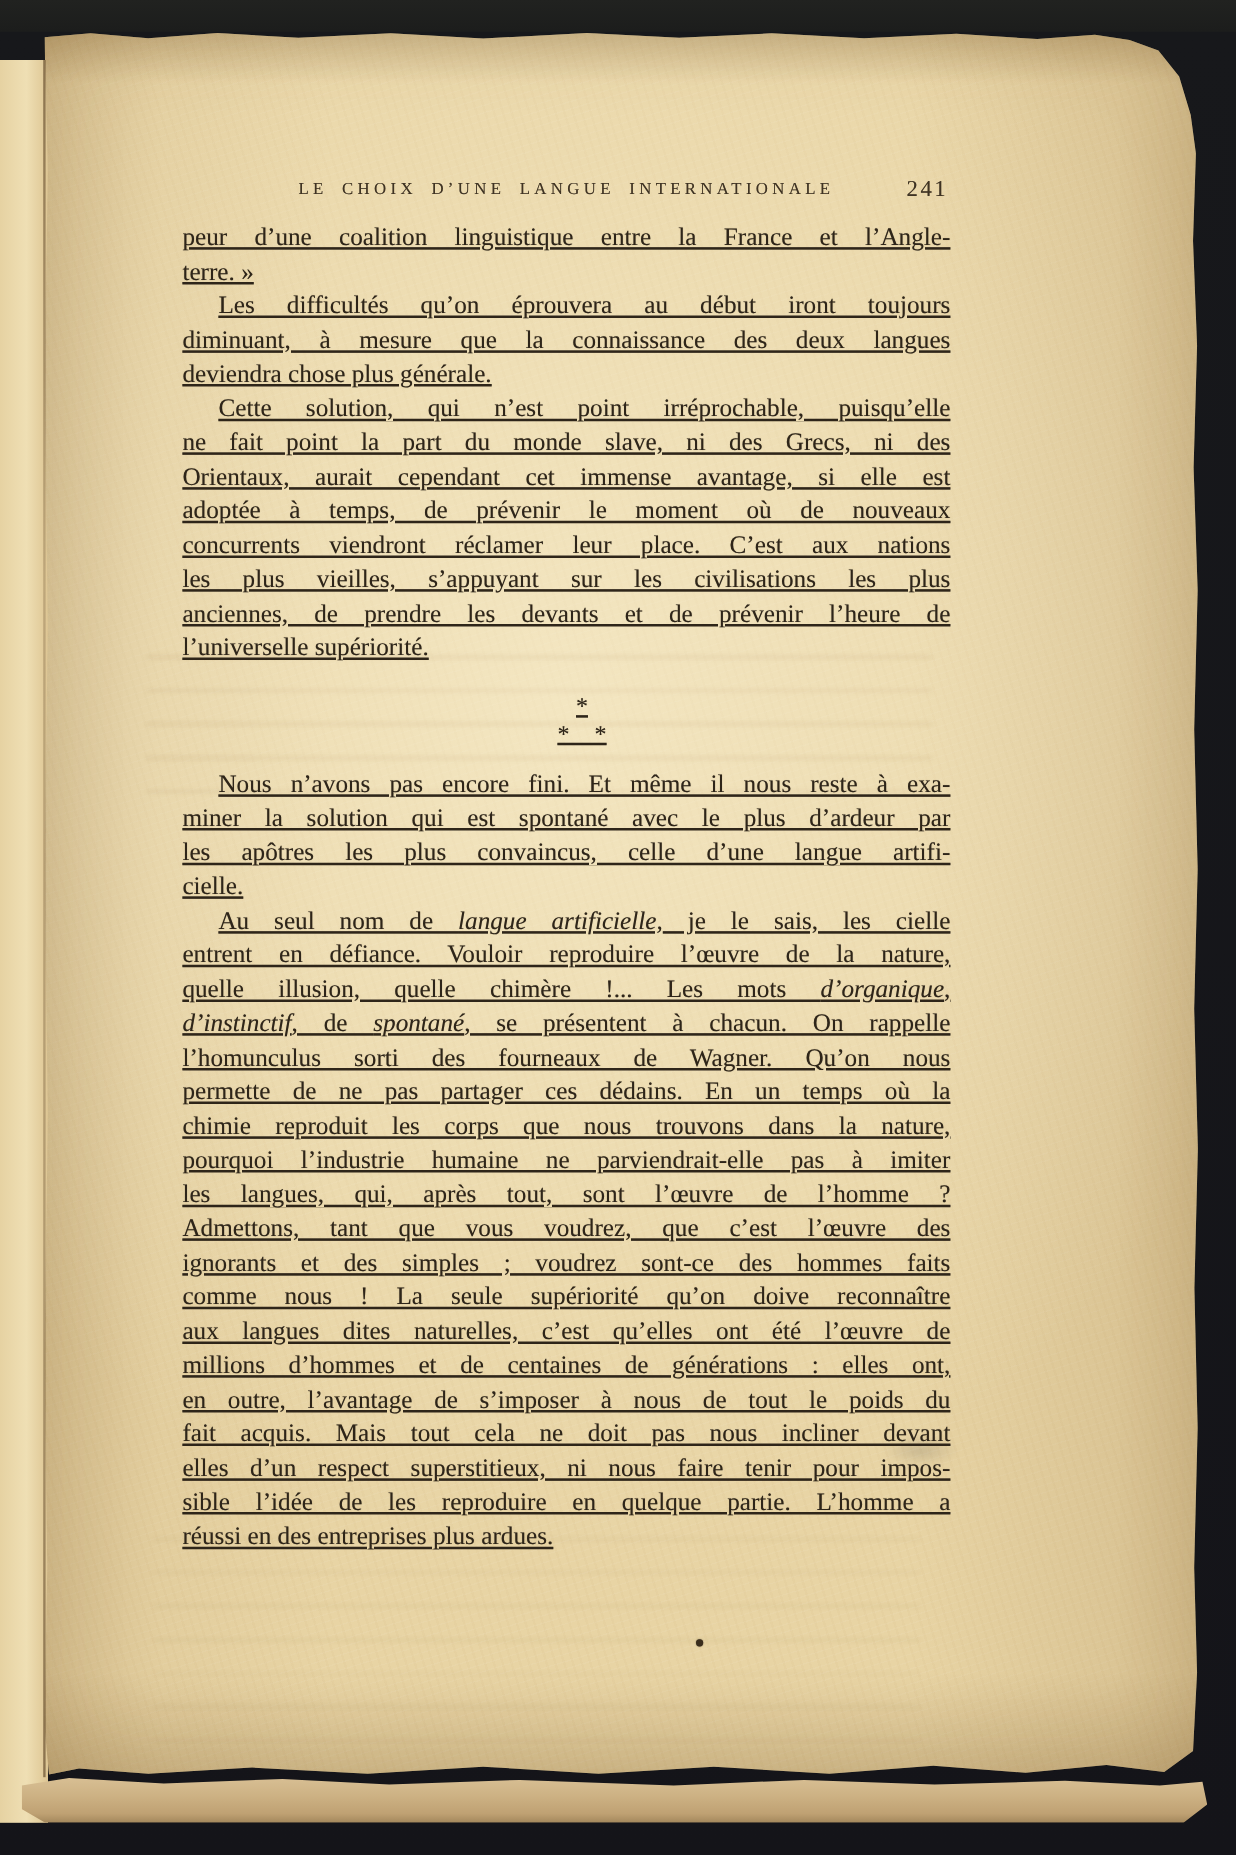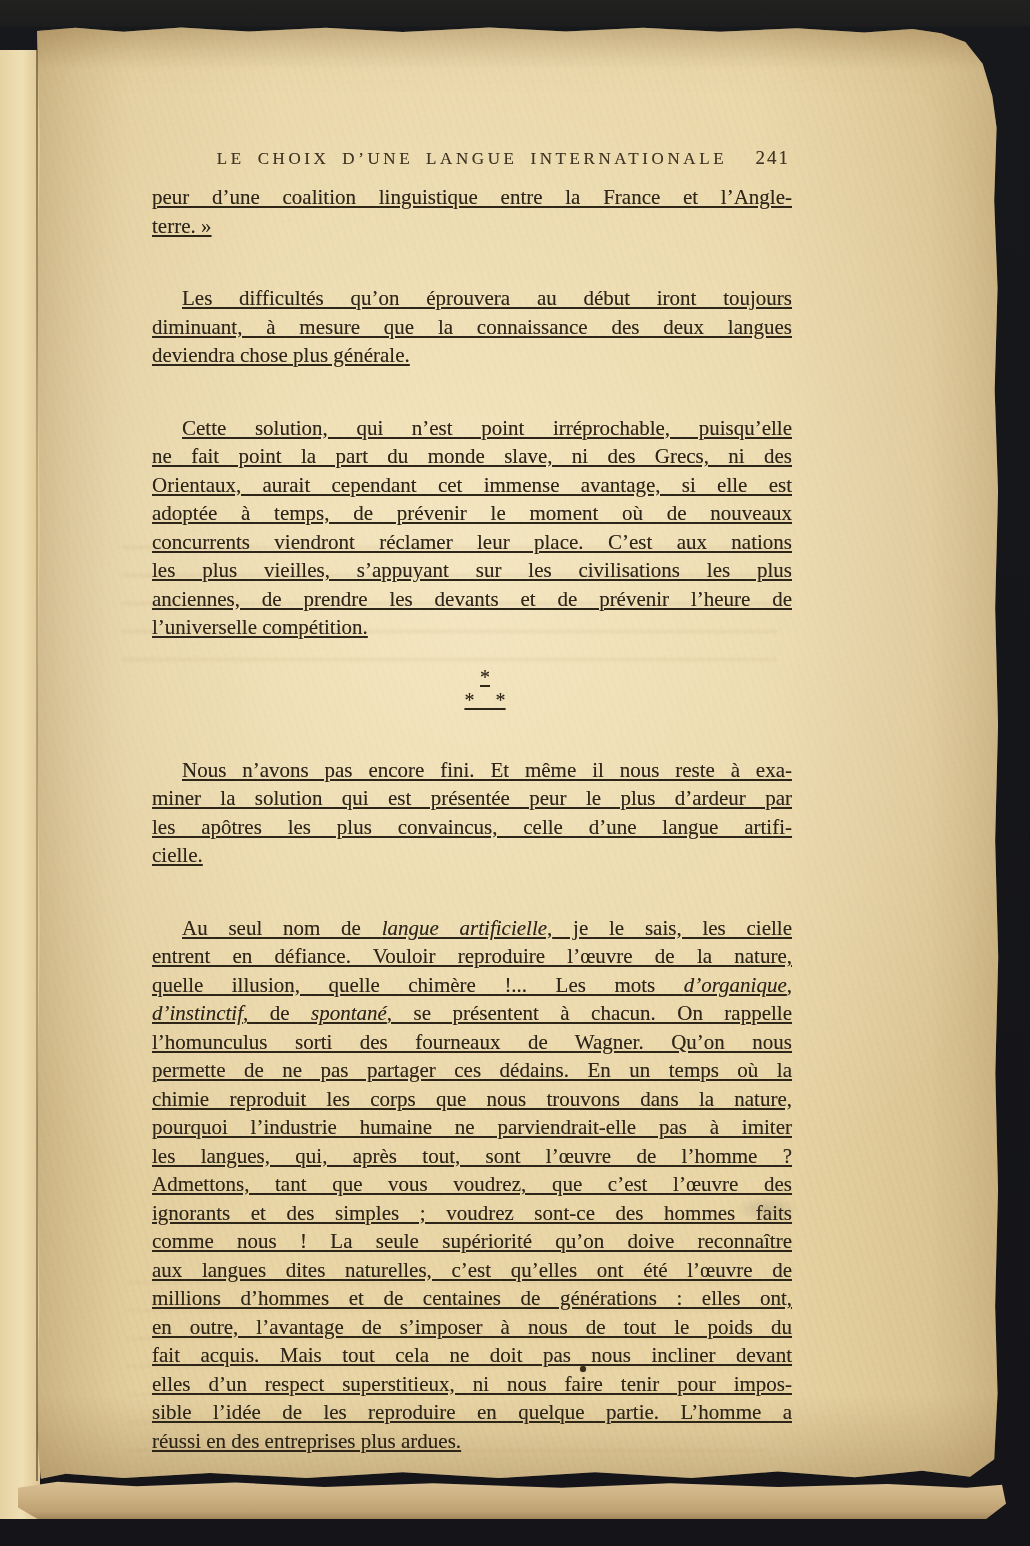--- a/index.html
+++ b/index.html
@@ -68,40 +68,40 @@
   }
   .ink-speck{
     position:absolute;left:543px;top:1340px;width:6px;height:6px;border-radius:50%;
     background:#3a2d1c;box-shadow:0 0 1px rgba(58,45,28,.8);
   }
 
   
   .header{position:absolute;left:115px;top:121px;width:640px;height:26px;color:#3f3323;}
   .header-title{
     position:absolute;left:0;right:0;text-align:center;white-space:nowrap;
-    font-size:17px;letter-spacing:3.6px;word-spacing:5px;line-height:24px;
+    font-size:14px;letter-spacing:3.6px;word-spacing:5px;line-height:24px;
     text-shadow:0 0 .5px rgba(63,51,35,.45);
   }
   .page-number{
     position:absolute;right:2px;top:-2px;font-size:19px;line-height:26px;
     letter-spacing:2px;font-variant-numeric:oldstyle-nums;
     text-shadow:0 0 .5px rgba(63,51,35,.45);
   }
 
   
   .text-block{
     position:absolute;left:115px;top:157px;width:640px;
     font-size:21px;line-height:28.5px;color:#2e2519;
     text-shadow:0 0 .6px rgba(46,37,25,.40);
     text-decoration:underline;
   }
   .tline{min-height:28.5px;}
   .jline{text-align:justify;text-align-last:justify;}
   .lastline{text-align:left;}
-  .findent{text-indent:30px;margin-top:44px;}
+  .findent{text-indent:30px;}
   .it{font-style:italic;}
 
   .asterism{
     height:46px;margin:24px 0 15px;text-align:center;color:#2e2519;
     font-size:20px;line-height:23px;transform:translateX(13px);
     text-shadow:0 0 .6px rgba(46,37,25,.40);
   }
   .ast-bottom{word-spacing:16px;}
 </style>
 </head>
@@ -131,29 +131,29 @@
         <div class="tline lastline"><span>deviendra chose plus générale.</span></div>
       </div>
       <div class="para">
         <div class="tline jline findent"><span>Cette solution, qui n’est point irréprochable, puisqu’elle</span></div>
         <div class="tline jline"><span>ne fait point la part du monde slave, ni des Grecs, ni des</span></div>
         <div class="tline jline"><span>Orientaux, aurait cependant cet immense avantage, si elle est</span></div>
         <div class="tline jline"><span>adoptée à temps, de prévenir le moment où de nouveaux</span></div>
         <div class="tline jline"><span>concurrents viendront réclamer leur place. C’est aux nations</span></div>
         <div class="tline jline"><span>les plus vieilles, s’appuyant sur les civilisations les plus</span></div>
         <div class="tline jline"><span>anciennes, de prendre les devants et de prévenir l’heure de</span></div>
-        <div class="tline lastline"><span>l’universelle compétition.</span></div>
+        <div class="tline lastline"><span>l’universelle supériorité.</span></div>
       </div>
       <div class="asterism">
         <div class="ast-top">*</div>
         <div class="ast-bottom">* *</div>
       </div>
       <div class="para">
         <div class="tline jline findent"><span>Nous n’avons pas encore fini. Et même il nous reste à exa-</span></div>
-        <div class="tline jline"><span>miner la solution qui est présentée peur le plus d’ardeur par</span></div>
+        <div class="tline jline"><span>miner la solution qui est spontané avec le plus d’ardeur par</span></div>
         <div class="tline jline"><span>les apôtres les plus convaincus, celle d’une langue artifi-</span></div>
         <div class="tline lastline"><span>cielle.</span></div>
       </div>
       <div class="para">
         <div class="tline jline findent"><span>Au seul nom de </span><span class="it">langue artificielle,</span><span> je le sais, les cielle</span></div>
         <div class="tline jline"><span>entrent en défiance. Vouloir reproduire l’œuvre de la nature,</span></div>
         <div class="tline jline"><span>quelle illusion, quelle chimère !... Les mots </span><span class="it">d’organique</span><span>,</span></div>
         <div class="tline jline"><span class="it">d’instinctif</span><span>, de </span><span class="it">spontané</span><span>, se présentent à chacun. On rappelle</span></div>
         <div class="tline jline"><span>l’homunculus sorti des fourneaux de Wagner. Qu’on nous</span></div>
         <div class="tline jline"><span>permette de ne pas partager ces dédains. En un temps où la</span></div>

